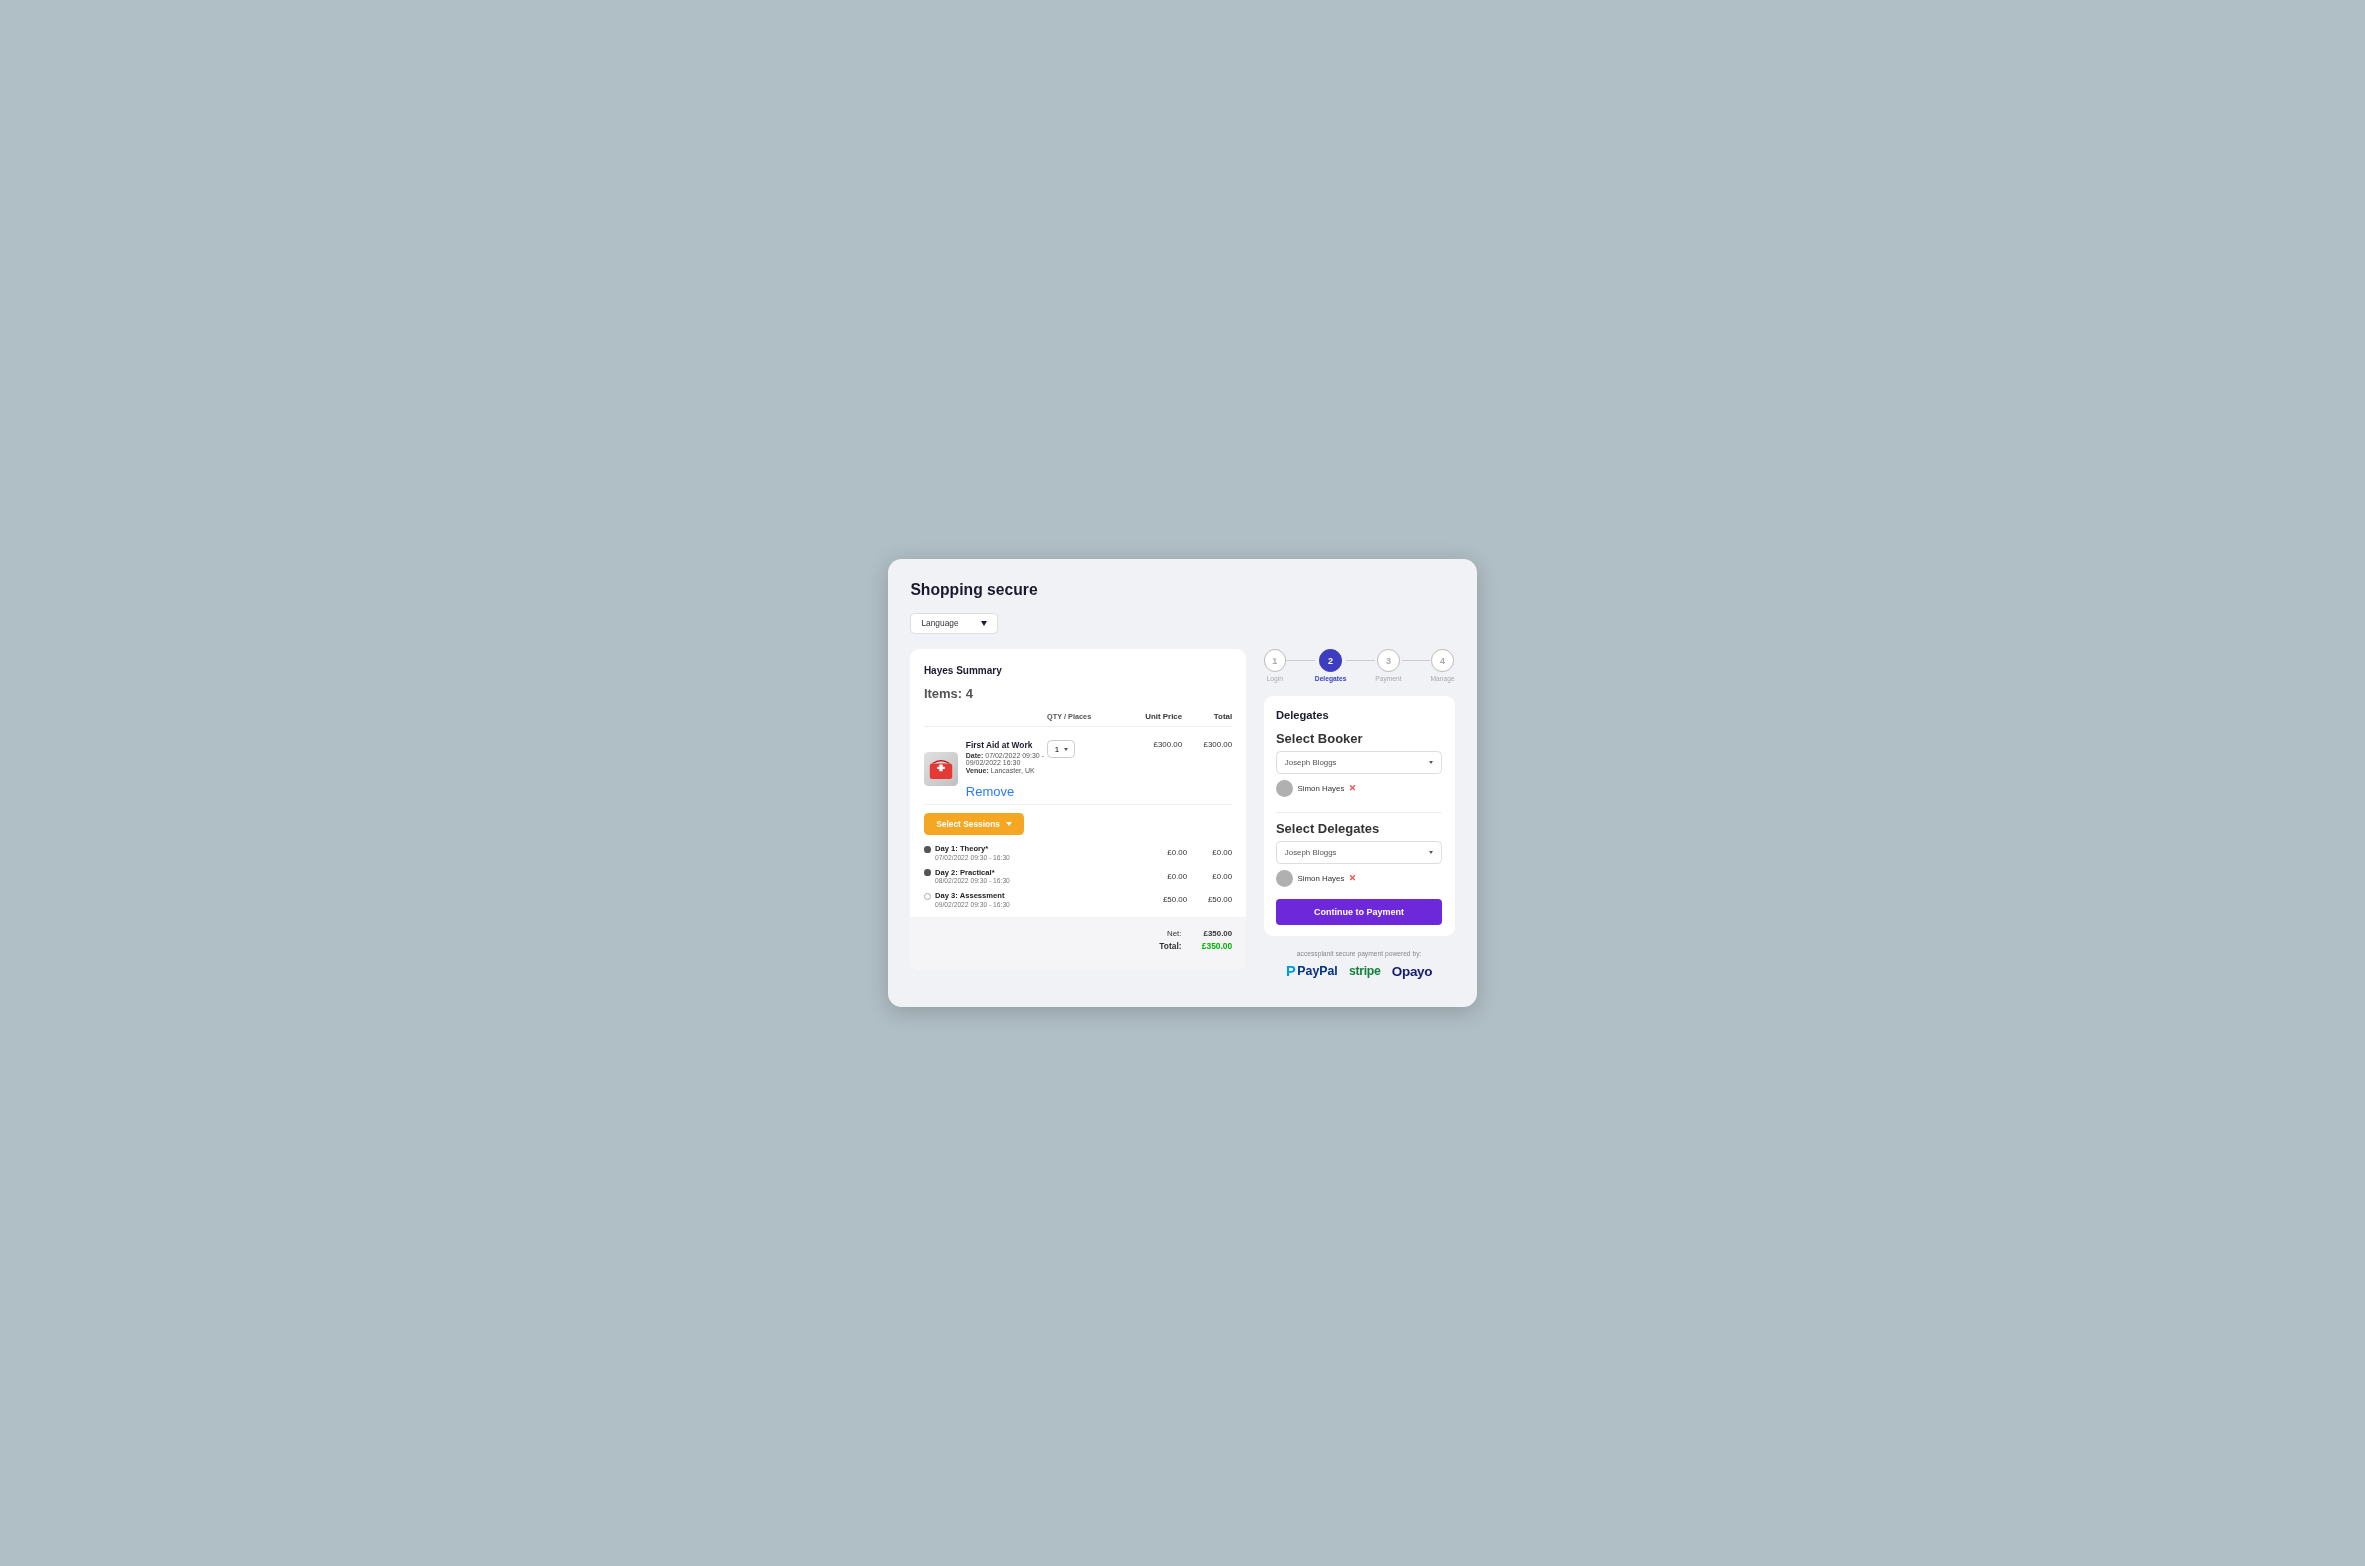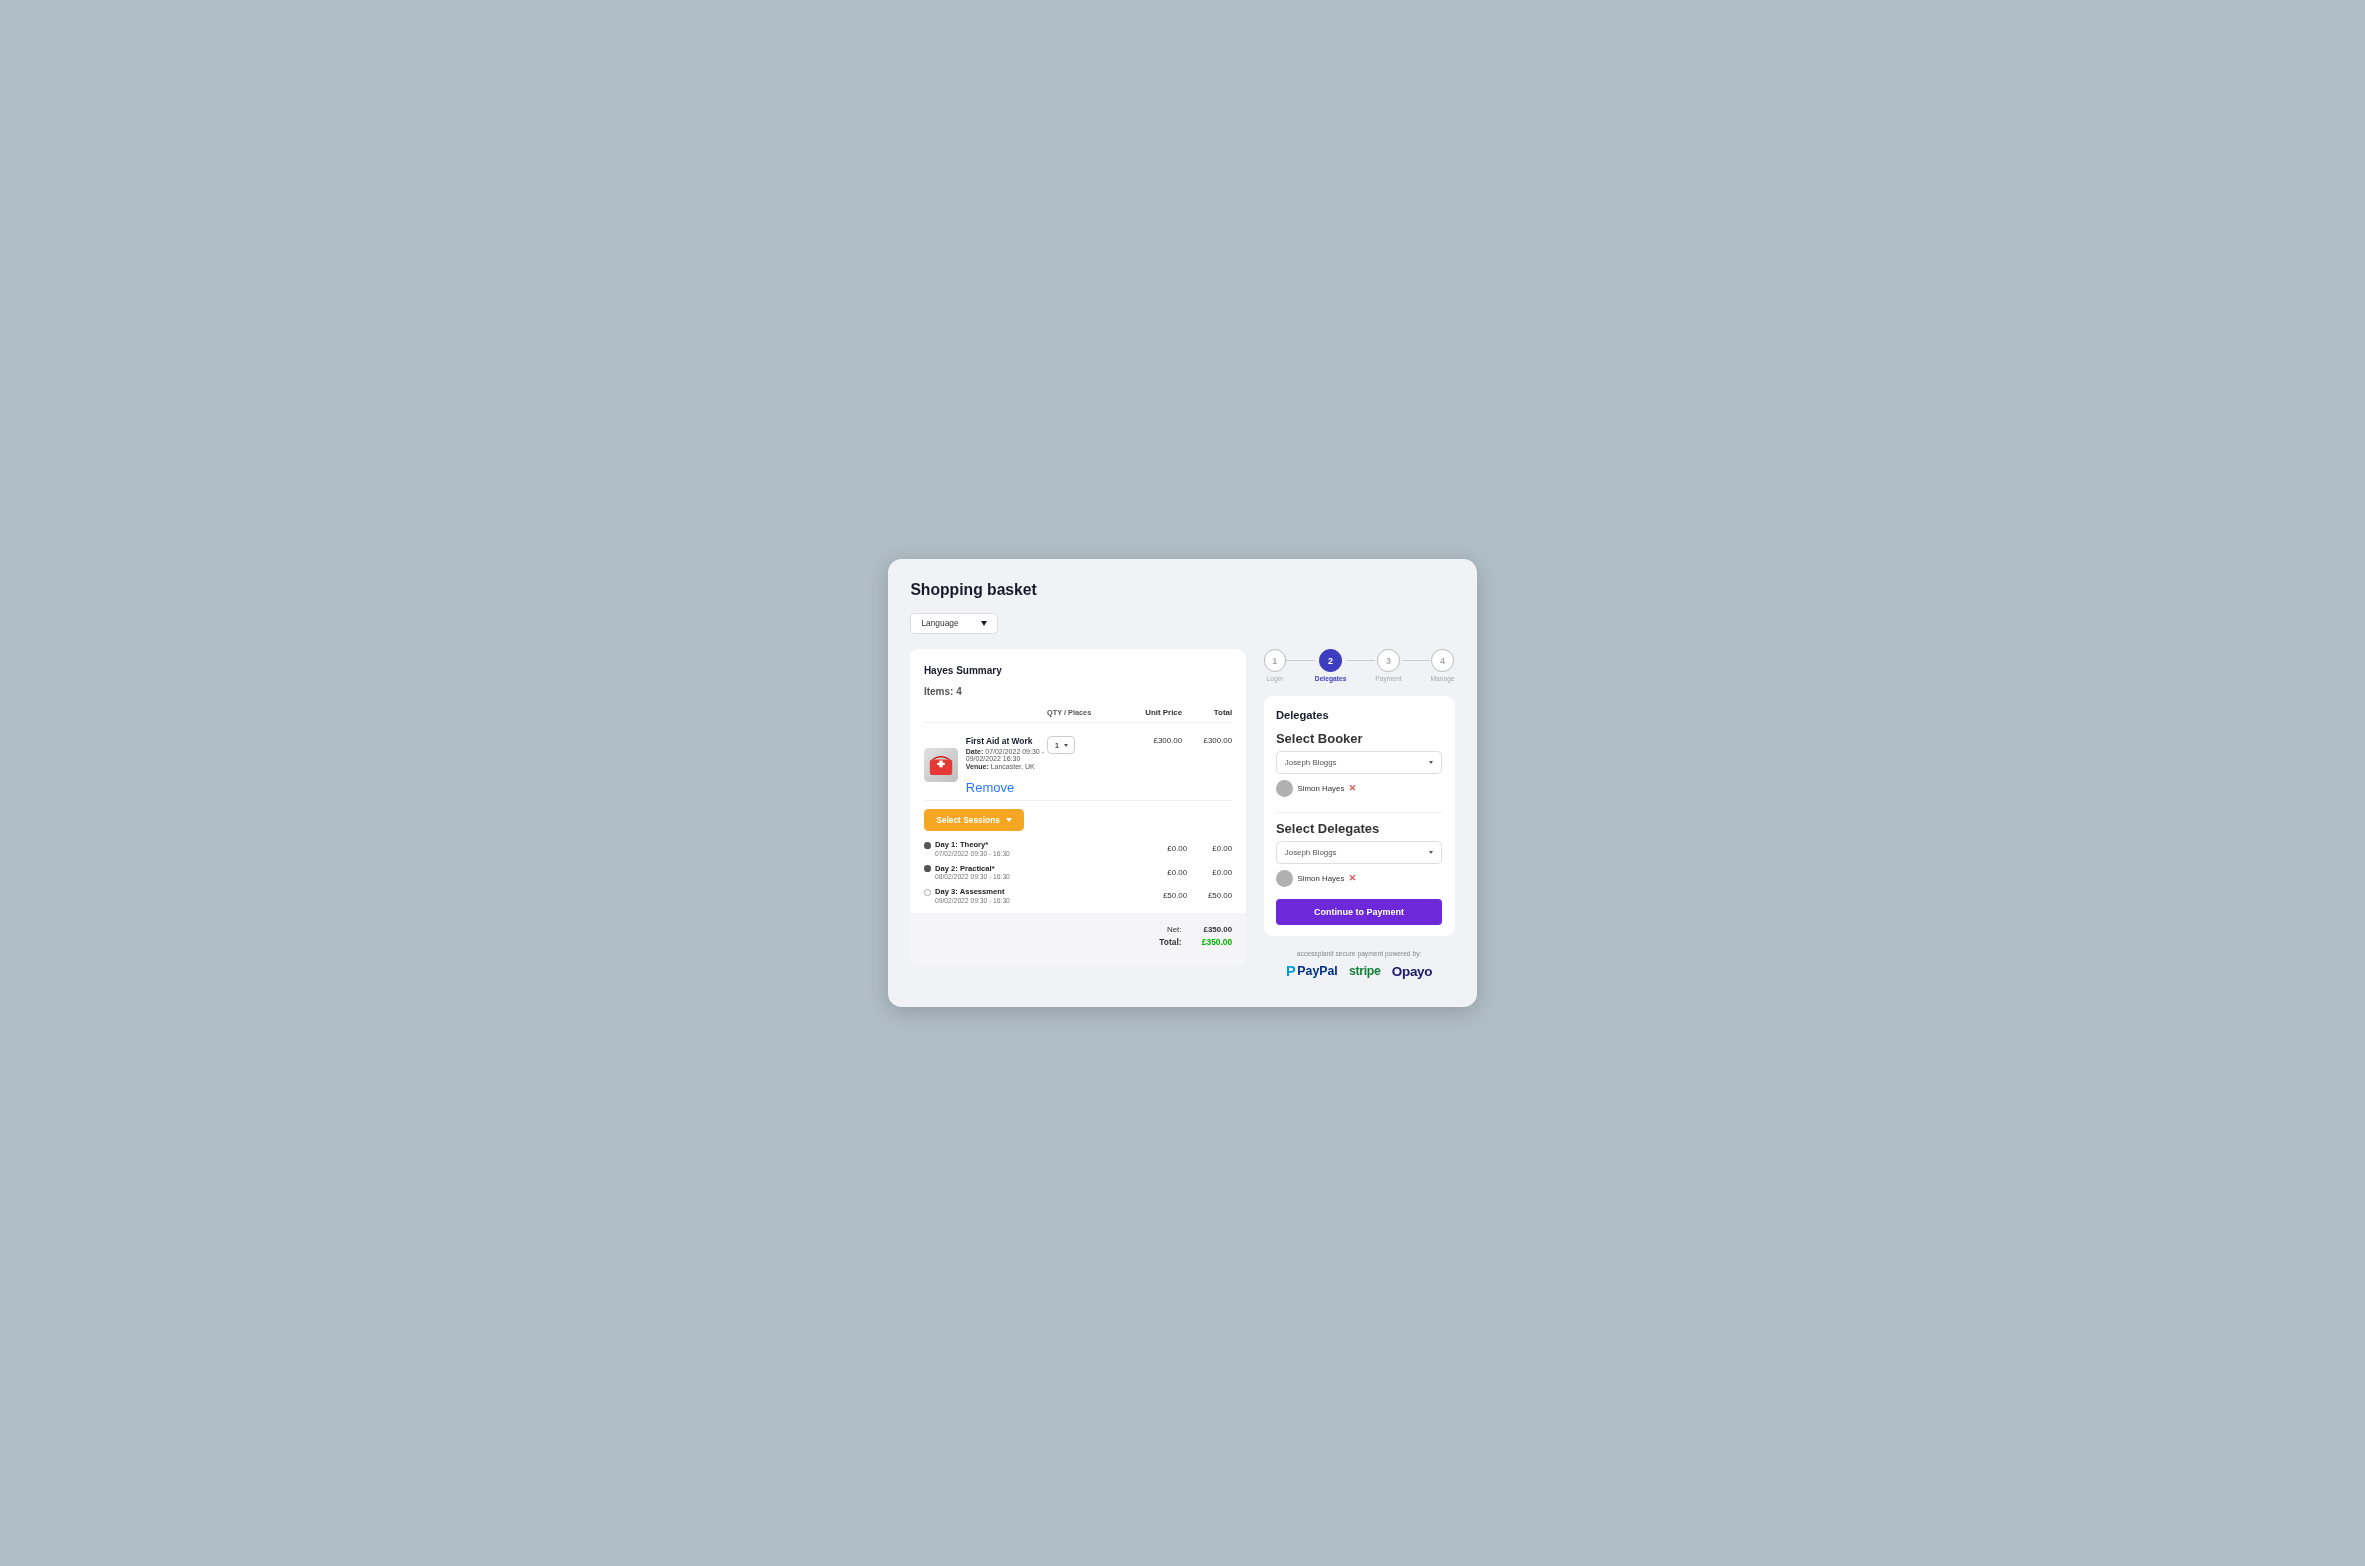--- a/index.html
+++ b/index.html
@@ -59,21 +59,21 @@
       min-width: 0;
       overflow: hidden;
     }
     .order-summary-title {
       font-size: 10px;
       font-weight: 700;
       color: #1a1a2e;
       margin-bottom: 10px;
     }
     .items-count {
-      font-size: 10px;
+      font-size: 13px;
       color: #555;
       margin-bottom: 6.7px;
     }
     .items-count span {
       font-weight: 700;
     }
     .table-header {
       display: grid;
       grid-template-columns: 1fr 73px 62px 50px;
       font-size: 7.3px;
@@ -414,21 +414,21 @@
       font-size: 13.5px;
       font-weight: 900;
       color: #1a1a6e;
       letter-spacing: -0.3px;
     }
   </style>
 </head>
 <body>
 
 <div class="window">
-  <h1 class="page-title">Shopping basket</h1>
+  <h1 class="page-title">Shopping secure</h1>
 
   
   <div class="language-select">
     <span>Language</span>
     <span class="chevron"></span>
   </div>
 
   <div class="main-layout">
 
     <div class="left-panel">

